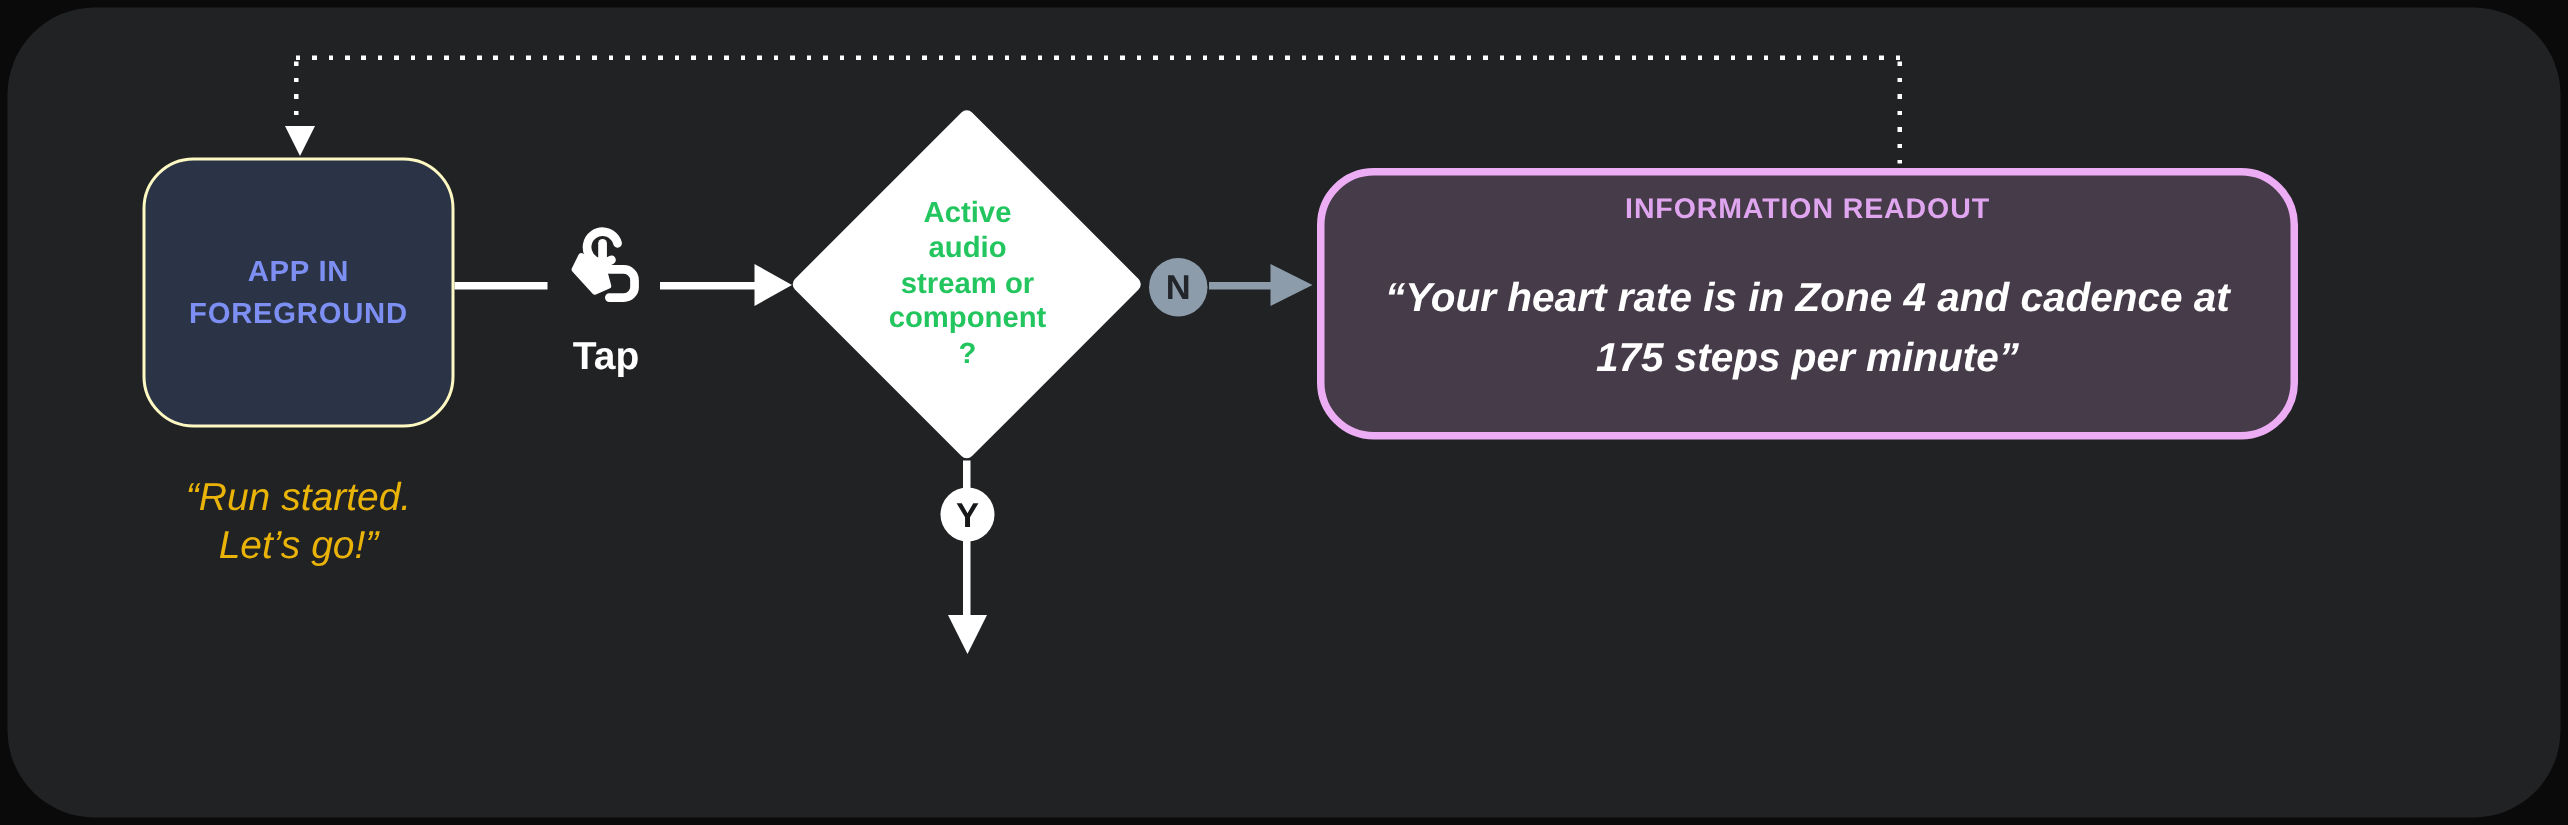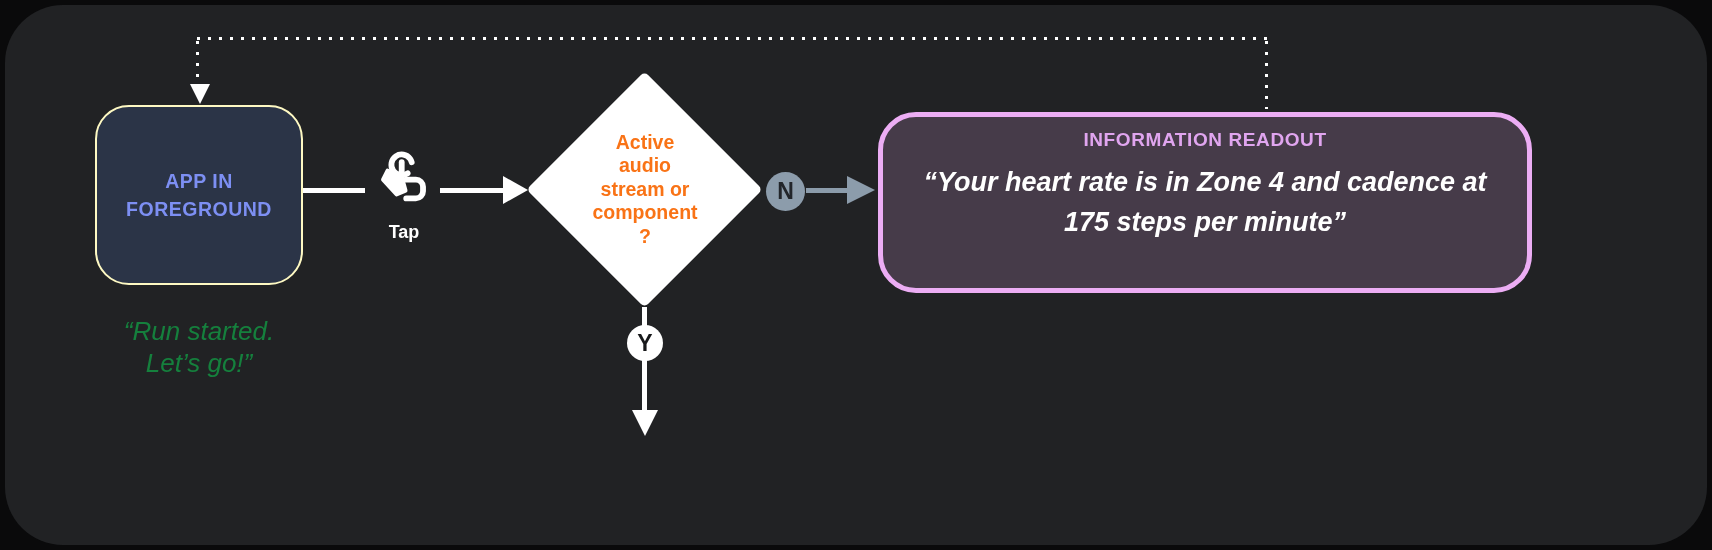--- a/index.html
+++ b/index.html
@@ -20,45 +20,45 @@
   .ah-down-dotted{left:190px;top:84px;border-left:10px solid transparent;border-right:10px solid transparent;border-top:20px solid #ffffff;}
   .ah-right-white{left:503px;top:176px;border-top:14px solid transparent;border-bottom:14px solid transparent;border-left:25px solid #ffffff;}
   .ah-down-yes{left:632px;top:410px;border-left:13px solid transparent;border-right:13px solid transparent;border-top:26px solid #ffffff;}
   .ah-right-slate{left:847px;top:176px;border-top:14px solid transparent;border-bottom:14px solid transparent;border-left:28px solid #8c9cab;}
 
   
   .app-node{position:absolute;left:95px;top:105px;width:208px;height:180px;box-sizing:border-box;
     background:#2b3447;border:2px solid #fef9c3;border-radius:34px;display:flex;align-items:center;justify-content:center;}
   .app-node .lbl{color:#7d8ff3;font-weight:bold;font-size:19.5px;letter-spacing:.5px;text-align:center;
     white-space:pre-line;line-height:1.45;}
-  .app-caption{position:absolute;left:59px;top:315px;width:280px;text-align:center;color:#15803d;
+  .app-caption{position:absolute;left:59px;top:315px;width:280px;text-align:center;color:#eab308;
     font-style:italic;font-size:26px;line-height:1.24;white-space:pre-line;}
 
   
   .tap-icon{position:absolute;left:372px;top:148px;width:62px;height:62px;}
   .tap-label{position:absolute;left:358px;top:222px;width:92px;text-align:center;color:#ffffff;
-    font-weight:bold;font-size:18px;}
+    font-weight:bold;font-size:26px;}
 
   
   .diamond{position:absolute;left:561px;top:106px;width:167px;height:167px;background:#ffffff;
     border-radius:5px;transform:rotate(45deg);}
   .diamond-label{position:absolute;left:545px;top:106px;width:200px;height:167px;display:flex;
-    align-items:center;justify-content:center;text-align:center;color:#f97316;font-weight:bold;
+    align-items:center;justify-content:center;text-align:center;color:#22c55e;font-weight:bold;
     font-size:19.5px;line-height:1.2;white-space:pre-line;}
 
   
   .badge{position:absolute;border-radius:50%;display:flex;align-items:center;justify-content:center;font-weight:bold;}
   .badge-n{left:766px;top:172px;width:39px;height:39px;background:#8c9cab;color:#22252a;font-size:23px;}
   .badge-y{left:627px;top:325px;width:36px;height:36px;background:#ffffff;color:#17181a;font-size:23px;}
 
   
   .readout{position:absolute;left:878px;top:112px;width:654px;height:181px;box-sizing:border-box;
     background:#463b49;border:5px solid #ecadf4;border-radius:38px;text-align:center;}
   .readout .title{margin-top:12px;color:#e0a5ef;font-weight:bold;font-size:19px;letter-spacing:.6px;}
-  .readout .quote{margin-top:12px;color:#ffffff;font-weight:bold;font-style:italic;font-size:27px;
+  .readout .quote{margin-top:28px;color:#ffffff;font-weight:bold;font-style:italic;font-size:27px;
     line-height:1.48;white-space:pre-line;}
 
   
   .pill{position:absolute;left:483px;top:445px;width:324px;height:57px;background:#cbdaf8;border-radius:29px;
     display:flex;align-items:center;justify-content:center;color:#141518;font-weight:bold;font-size:27px;}
 </style>
 </head>
 <body>
 
 <div class="stage">

